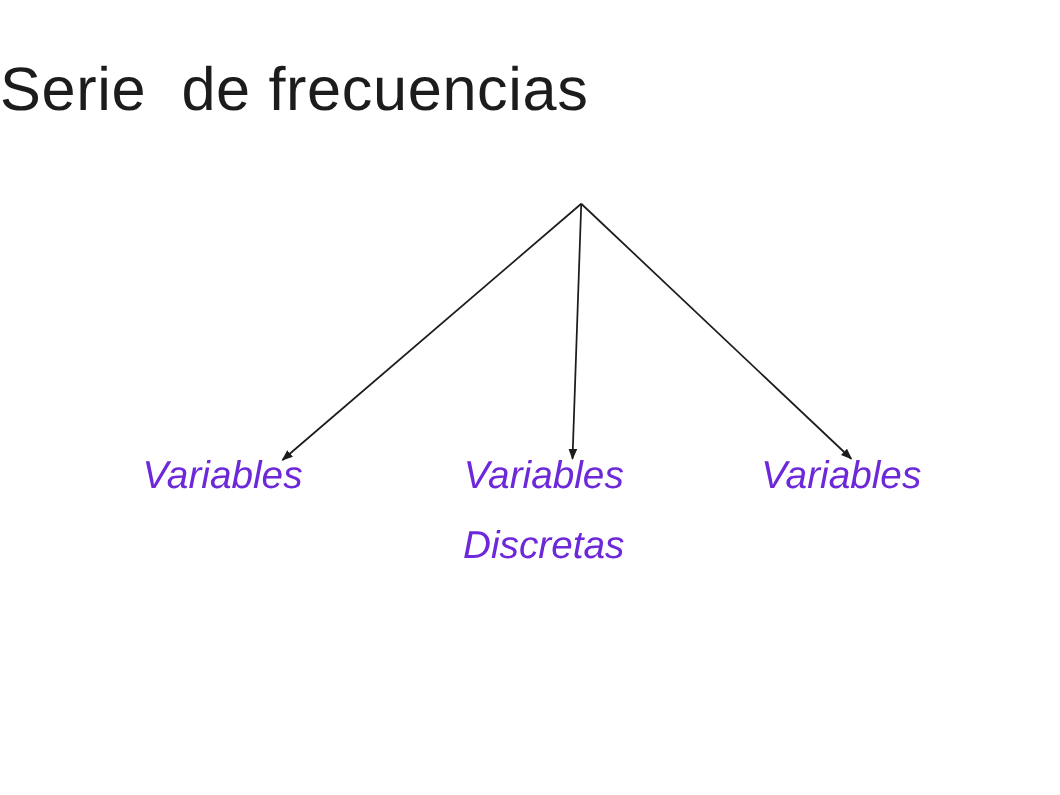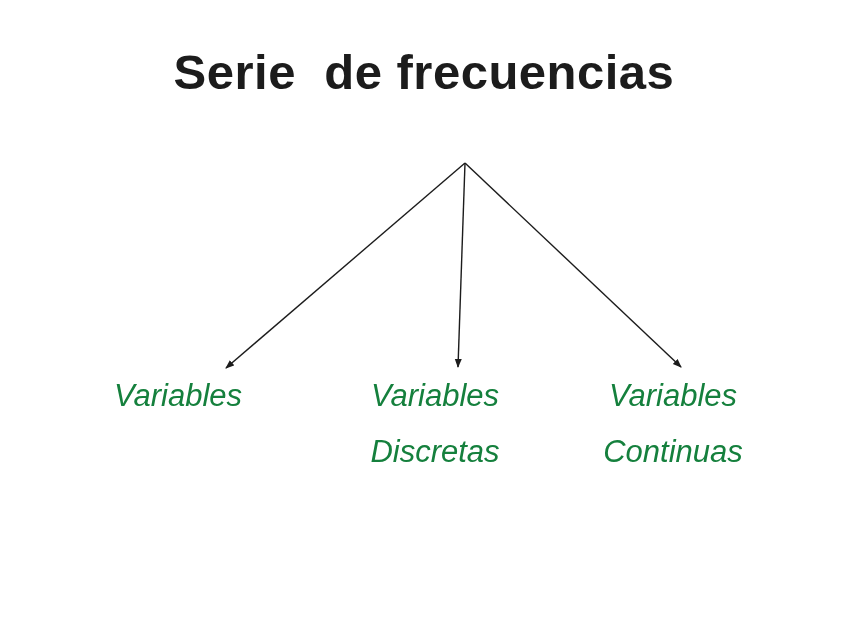--- a/index.html
+++ b/index.html
@@ -14,43 +14,43 @@
     background: #ffffff;
     overflow: hidden;
     font-family: "Liberation Sans", sans-serif;
   }
   .slide-title {
     position: absolute;
     top: 44px;
     left: 0;
     width: 100%;
     margin: 0;
-    text-align: center;
+    text-align: left;
     font-size: 49px;
-    font-weight: 700;
+    font-weight: 400;
     letter-spacing: 0.5px;
     color: #1c1c1c;
     white-space: pre; 
   }
   .arrows-layer {
     position: absolute;
     top: 0;
     left: 0;
     width: 848px;
     height: 636px;
   }
   .node-label {
     position: absolute;
-    top: 368px;
+    top: 352px;
     transform: translateX(-50%);
     text-align: center;
     font-style: italic;
     font-size: 31px;
     line-height: 56px;
-    color: #15803d;
+    color: #6d28d9;
     white-space: nowrap;
   }
   .node-label .line { display: block; }
   .pos-0 { left: 178px; }
   .pos-1 { left: 435px; }
   .pos-2 { left: 673px; }
 </style>
 </head>
 <body>
 
@@ -75,16 +75,15 @@
     <span class="line">Variables</span>
   </div>
 
   <div class="node-label pos-1">
     <span class="line">Variables</span>
     <span class="line">Discretas</span>
   </div>
 
   <div class="node-label pos-2">
     <span class="line">Variables</span>
-    <span class="line">Continuas</span>
   </div>
 
 </div>
 
 </body></html>

